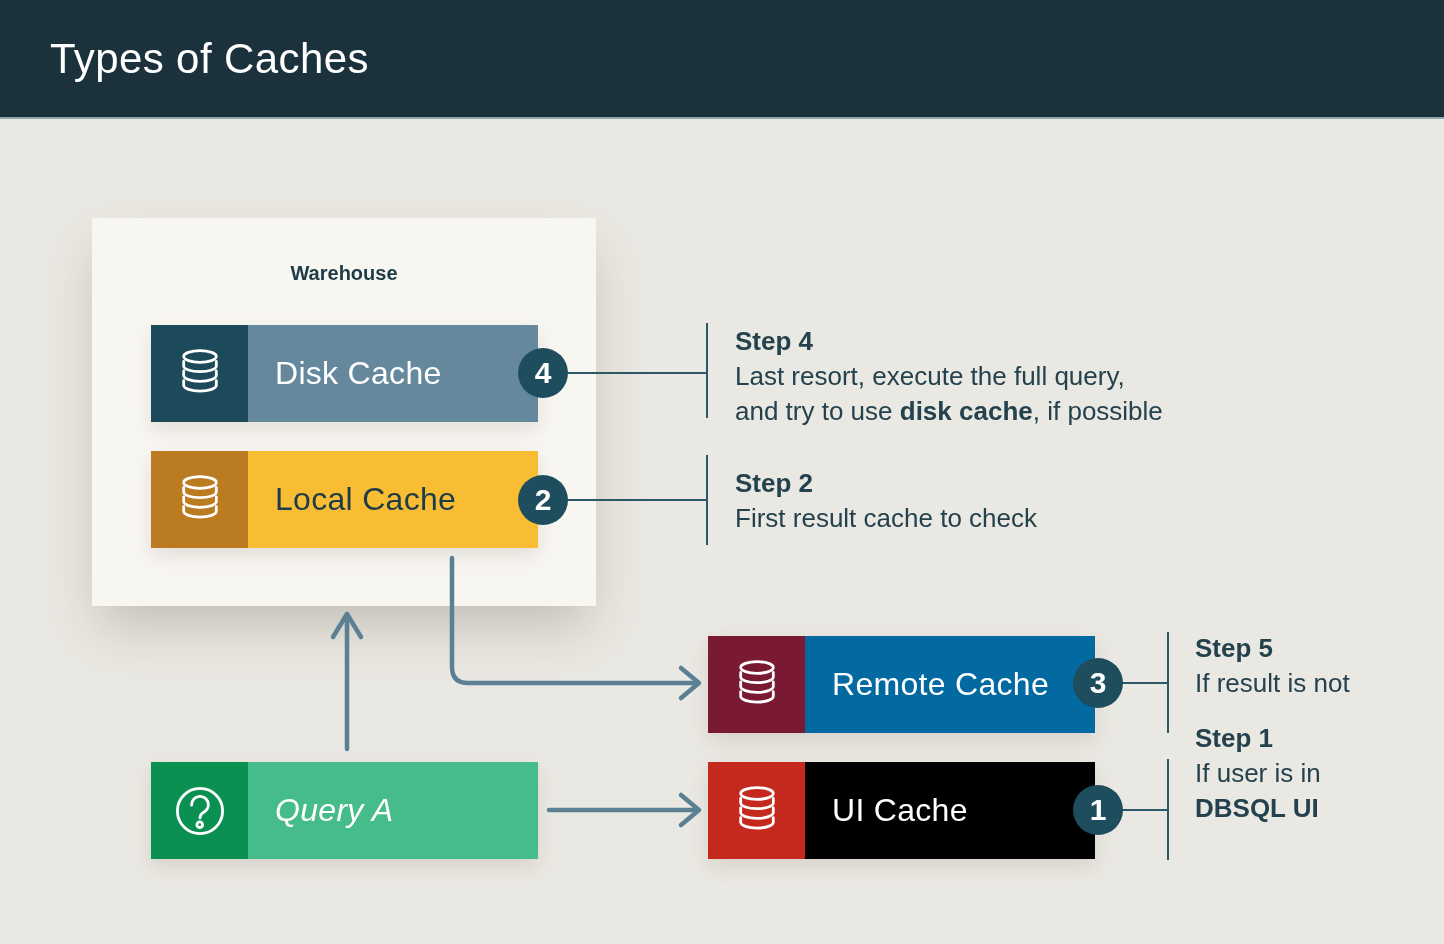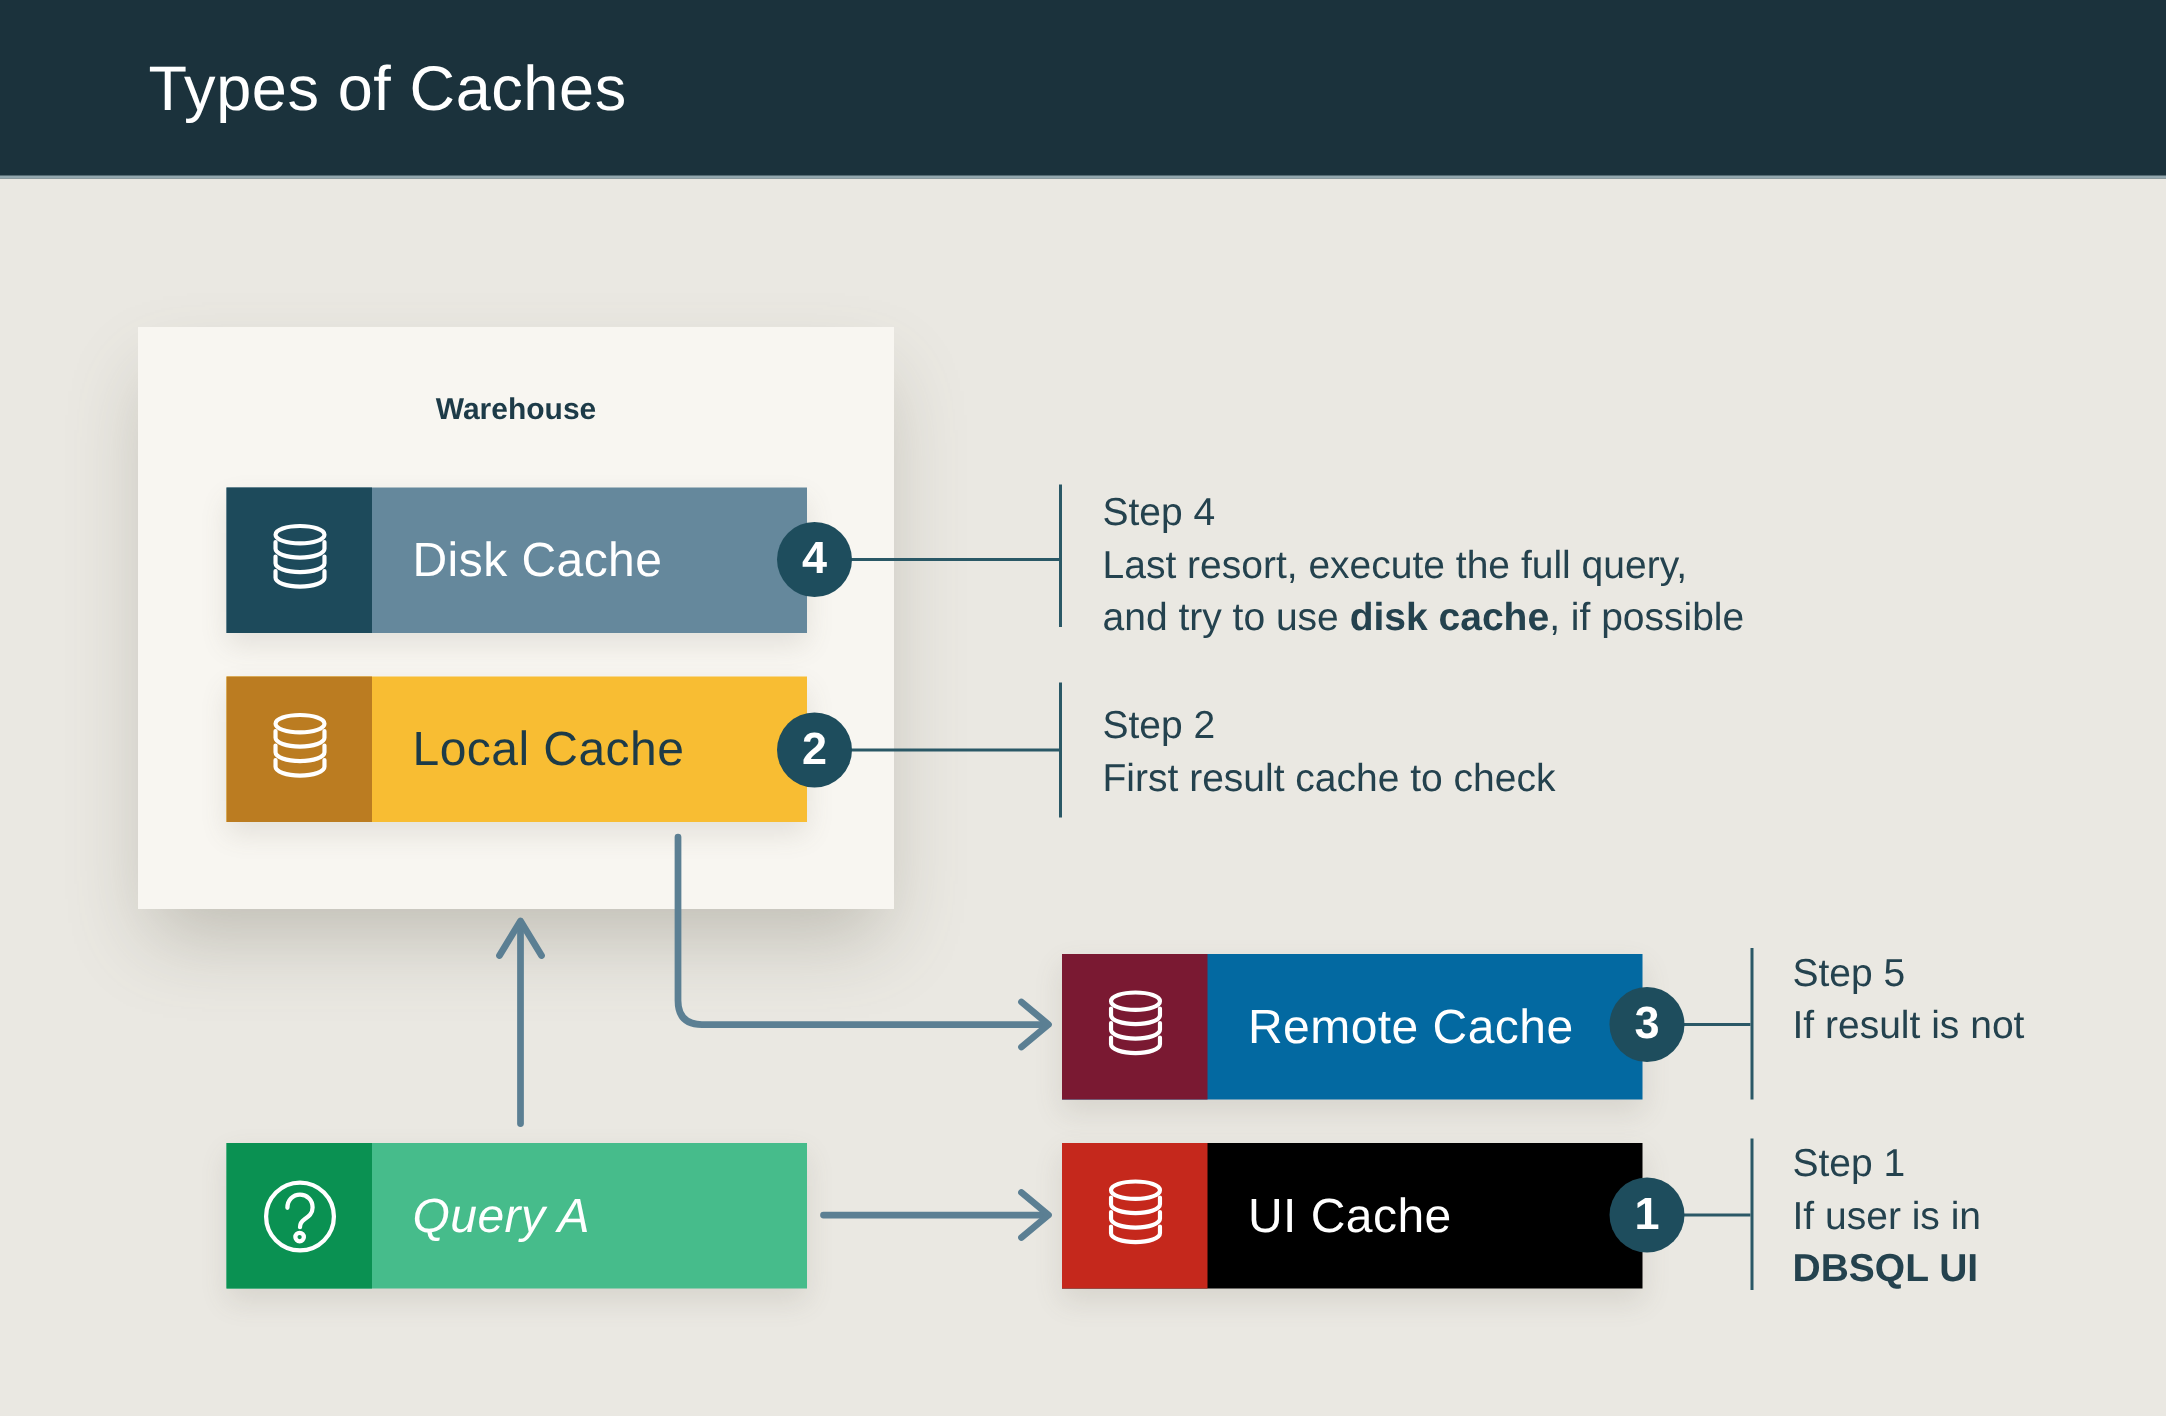--- a/index.html
+++ b/index.html
@@ -18,21 +18,21 @@
   .topbar {
     position: absolute;
     left: 0; top: 0;
     width: 1444px; height: 119px;
     background: #1b323c;
     border-bottom: 2px solid #93a7ae;
     display: flex;
     align-items: center;
   }
   .topbar h1 {
-    margin-left: 99px;
+    margin-left: 50px;
     color: #ffffff;
     font-size: 42px;
     font-weight: 500;
     letter-spacing: 0.4px;
   }
 
   
   .panel {
     position: absolute;
     left: 92px; top: 218px;
@@ -131,26 +131,26 @@
   .conn.c1 { left: 1121px; top: 809px; width: 46px;  }
 
   
   .step {
     position: absolute;
     color: #24424e;
     font-size: 26px;
     line-height: 35px;
     white-space: nowrap;
   }
-  .step .step-title { font-size: 26px; font-weight: 400; }
+  .step .step-title { font-size: 26px; font-weight: 700; }
   .step b { font-weight: 700; }
   .step.s4 { left: 735px;  top: 324px; }
   .step.s2 { left: 735px;  top: 466px; }
   .step.s3 { left: 1195px; top: 631px; }
-  .step.s1 { left: 1195px; top: 758px; }
+  .step.s1 { left: 1195px; top: 721px; }
 
   
   .arrows {
     position: absolute;
     left: 0; top: 0;
     pointer-events: none;
     z-index: 4;
   }
 </style>
 </head>

